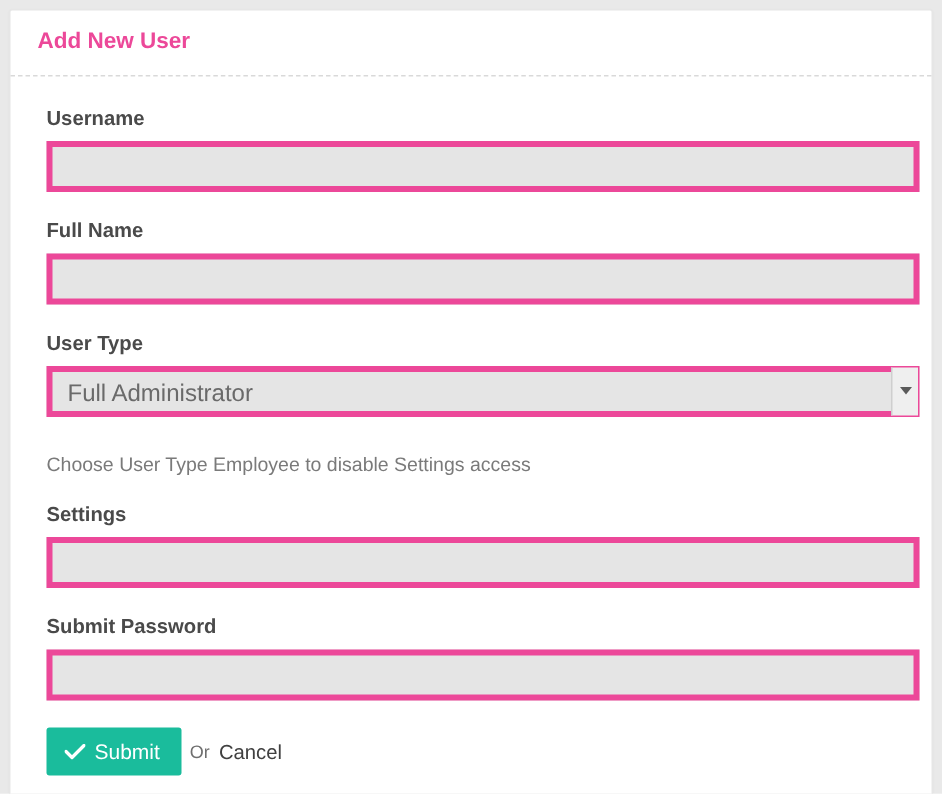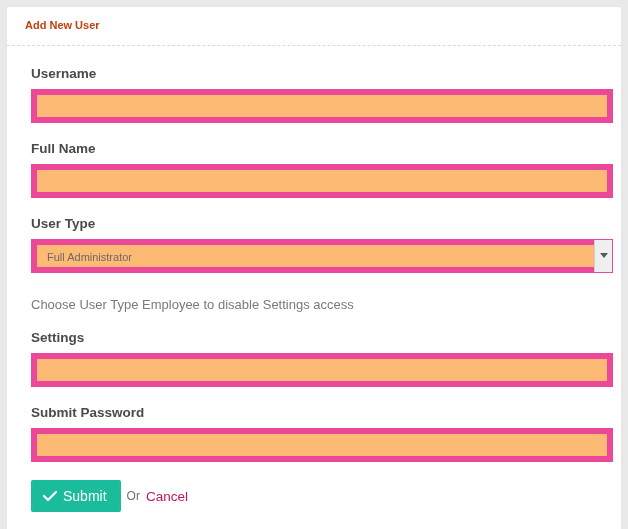--- a/index.html
+++ b/index.html
@@ -18,44 +18,44 @@
       background: #ffffff;
       border: 1px solid #e6e6e6;
       border-radius: 2px;
       box-shadow: 0 1px 2px rgba(0,0,0,0.04);
     }
     .card-header {
       padding: 12px 18px 14px 18px;
       border-bottom: 1px dashed #d9d9d9;
     }
     .card-header h2 {
-      font-size: 11px;
+      font-size: 15px;
       font-weight: 600;
-      color: #c2410c;
+      color: #ec4899;
     }
     .card-body {
       padding: 20px 8px 18px 24px;
     }
     .form-group {
       margin-bottom: 18px;
     }
     .form-label {
       display: block;
       font-weight: 700;
       color: #4a4a4a;
       font-size: 13.5px;
       margin-bottom: 8px;
     }
     .form-input, .form-select {
       width: 100%;
       height: 34px;
       padding: 6px 10px;
-      border: 6px solid #ec4899;
-      background: #fdba74;
-      font-size: 11px;
+      border: 4px solid #ec4899;
+      background: #e5e5e5;
+      font-size: 16px;
       color: #555;
       outline: none;
       border-radius: 0;
     }
     .form-select {
       -webkit-appearance: none;
       -moz-appearance: none;
       appearance: none;
       padding-right: 28px;
       color: #6a6a6a;
@@ -101,21 +101,21 @@
       gap: 6px;
       cursor: pointer;
       border-radius: 2px;
     }
     .btn-submit svg { display: block; }
     .or-text {
       color: #6f6f6f;
       font-size: 12px;
     }
     .link-cancel {
-      color: #be185d;
+      color: #404040;
       text-decoration: none;
       font-size: 13.5px;
       cursor: pointer;
     }
   </style>
 </head>
 <body>
 
 <div class="page-wrap">
   <div class="card">

